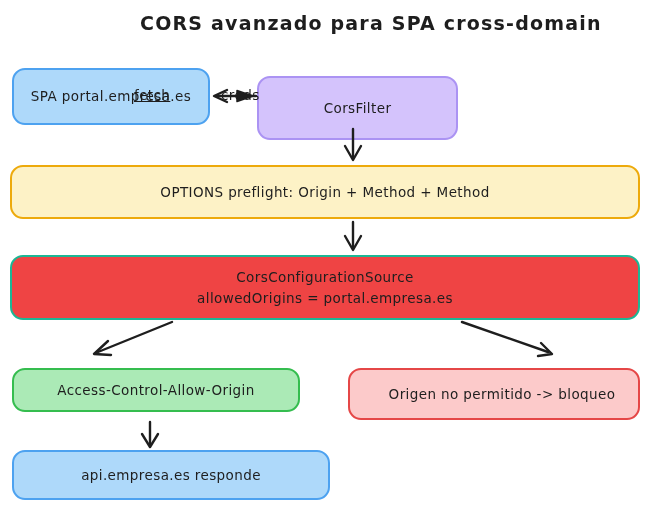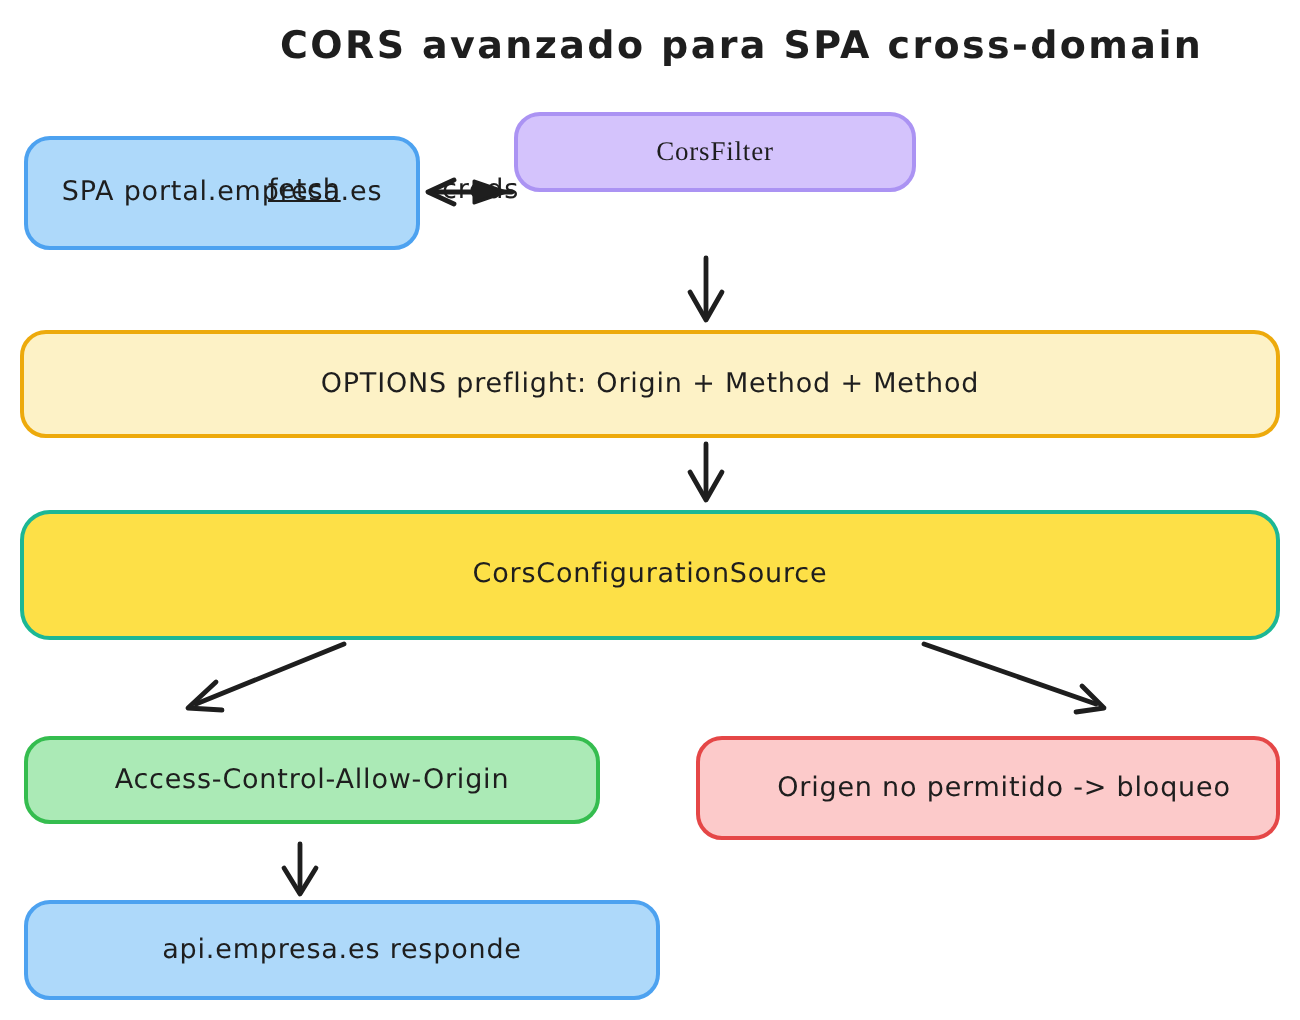--- a/index.html
+++ b/index.html
@@ -28,21 +28,21 @@
     flex-direction:column;
     align-items:center;
     justify-content:center;
     font-size:13.5px;
     letter-spacing:0.4px;
     text-align:right;
     line-height:1.5;
     white-space:nowrap;
   }
   .node-spa      {left:12px; top:68px; width:198px; height:57px;}
-  .node-filter   {left:257px;top:56px; width:201px; height:40px;font-family:Liberation Serif, serif;}
+  .node-filter   {left:257px;top:76px; width:201px; height:64px;}
   .node-preflight{left:10px; top:165px;width:630px; height:54px;}
   .node-config   {left:10px; top:255px;width:630px; height:65px;}
   .node-allow    {left:12px; top:368px;width:288px; height:44px;}
   .node-blocked  {left:348px;top:368px;width:292px; height:52px;padding-left:16px;}
   .node-respond  {left:12px; top:450px;width:318px; height:50px;}
   .edge-label{
     position:absolute;
     font-size:13.5px;
     letter-spacing:0.4px;
     pointer-events:none;
@@ -78,22 +78,23 @@
     <span>CorsFilter</span>
   </div>
 
   <span class="edge-label label-fetch">fetch</span>
   <span class="edge-label label-creds">creds</span>
 
   <div class="node node-preflight" style="background-color: rgb(253, 242, 198); border-color: rgb(237, 170, 12);">
     <span>OPTIONS preflight: Origin + Method + Method</span>
   </div>
 
-  <div class="node node-config" style="background-color: #fde047; border-color: rgb(28, 183, 149); border-radius: 15px;">
+  <div class="node node-config" style="background-color: #ef4444; border-color: rgb(28, 183, 149);">
     <span>CorsConfigurationSource</span>
+    <span>allowedOrigins = portal.empresa.es</span>
   </div>
 
   <div class="node node-allow" style="background-color: rgb(171, 234, 182); border-color: rgb(53, 189, 79);">
     <span>Access-Control-Allow-Origin</span>
   </div>
 
   <div class="node node-blocked" style="background-color: rgb(252, 202, 202); border-color: rgb(229, 71, 71);">
     <span>Origen no permitido -&gt; bloqueo</span>
   </div>
 

